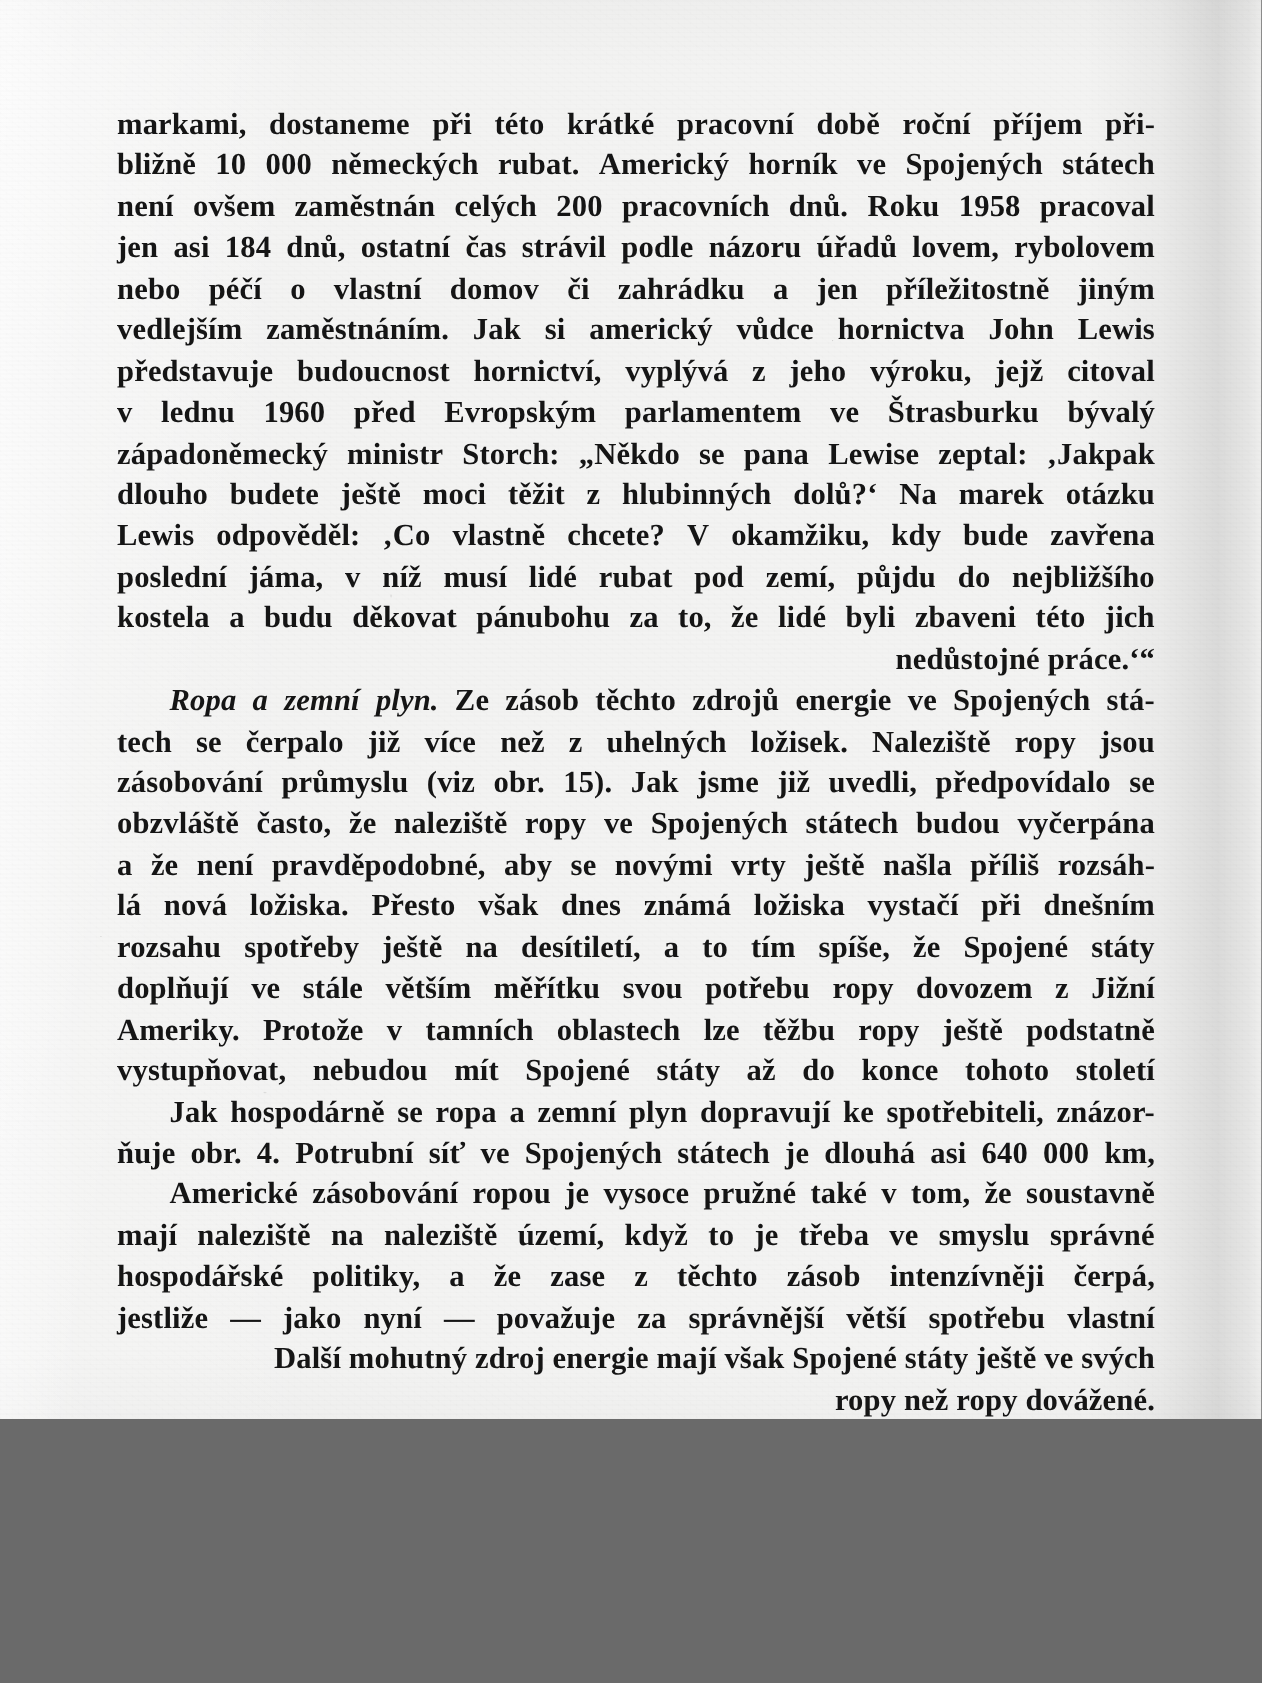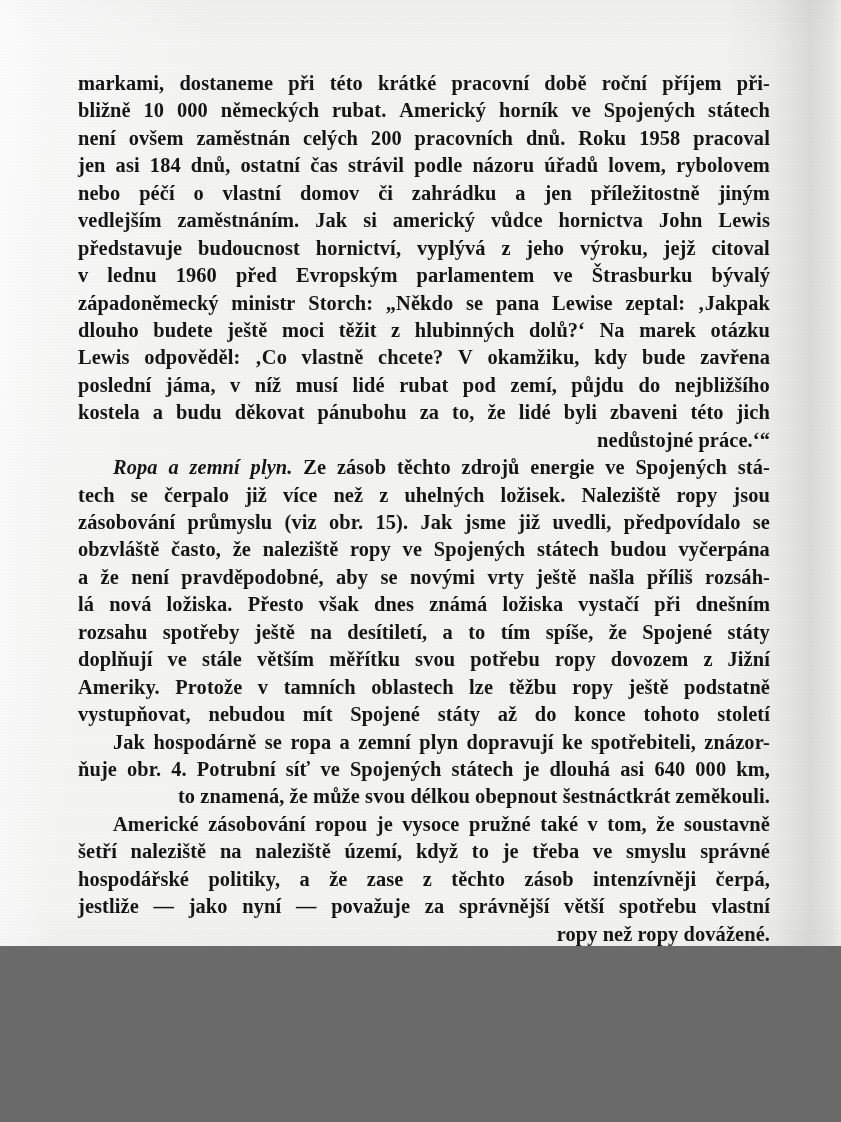--- a/index.html
+++ b/index.html
@@ -128,23 +128,22 @@
       <div class="ln"><span>zásobování</span><span>průmyslu</span><span>(viz</span><span>obr.</span><span>15).</span><span>Jak</span><span>jsme</span><span>již</span><span>uvedli,</span><span>předpovídalo</span><span>se</span></div>
       <div class="ln"><span>obzvláště</span><span>často,</span><span>že</span><span>naleziště</span><span>ropy</span><span>ve</span><span>Spojených</span><span>státech</span><span>budou</span><span>vyčerpána</span></div>
       <div class="ln"><span>a</span><span>že</span><span>není</span><span>pravděpodobné,</span><span>aby</span><span>se</span><span>novými</span><span>vrty</span><span>ještě</span><span>našla</span><span>příliš</span><span>rozsáh-</span></div>
       <div class="ln"><span>lá</span><span>nová</span><span>ložiska.</span><span>Přesto</span><span>však</span><span>dnes</span><span>známá</span><span>ložiska</span><span>vystačí</span><span>při</span><span>dnešním</span></div>
       <div class="ln"><span>rozsahu</span><span>spotřeby</span><span>ještě</span><span>na</span><span>desítiletí,</span><span>a</span><span>to</span><span>tím</span><span>spíše,</span><span>že</span><span>Spojené</span><span>státy</span></div>
       <div class="ln"><span>doplňují</span><span>ve</span><span>stále</span><span>větším</span><span>měřítku</span><span>svou</span><span>potřebu</span><span>ropy</span><span>dovozem</span><span>z</span><span>Jižní</span></div>
       <div class="ln"><span>Ameriky.</span><span>Protože</span><span>v</span><span>tamních</span><span>oblastech</span><span>lze</span><span>těžbu</span><span>ropy</span><span>ještě</span><span>podstatně</span></div>
       <div class="ln"><span>vystupňovat,</span><span>nebudou</span><span>mít</span><span>Spojené</span><span>státy</span><span>až</span><span>do</span><span>konce</span><span>tohoto</span><span>století</span></div>
       <div class="ln"><span class="indent">Jak</span><span>hospodárně</span><span>se</span><span>ropa</span><span>a</span><span>zemní</span><span>plyn</span><span>dopravují</span><span>ke</span><span>spotřebiteli,</span><span>znázor-</span></div>
       <div class="ln"><span>ňuje</span><span>obr.</span><span>4.</span><span>Potrubní</span><span>síť</span><span>ve</span><span>Spojených</span><span>státech</span><span>je</span><span>dlouhá</span><span>asi</span><span>640</span><span>000</span><span>km,</span></div>
-      <div class="ln flush"><span>to znamená, že může svou délkou obepnout šestnáctkrát zeměkouli.</span></div>
       <div class="ln"><span class="indent">Americké</span><span>zásobování</span><span>ropou</span><span>je</span><span>vysoce</span><span>pružné</span><span>také</span><span>v</span><span>tom,</span><span>že</span><span>soustavně</span></div>
-      <div class="ln"><span>šetří</span><span>naleziště</span><span>na</span><span>naleziště</span><span>území,</span><span>když</span><span>to</span><span>je</span><span>třeba</span><span>ve</span><span>smyslu</span><span>správné</span></div>
+      <div class="ln"><span>mají</span><span>naleziště</span><span>na</span><span>naleziště</span><span>území,</span><span>když</span><span>to</span><span>je</span><span>třeba</span><span>ve</span><span>smyslu</span><span>správné</span></div>
       <div class="ln"><span>hospodářské</span><span>politiky,</span><span>a</span><span>že</span><span>zase</span><span>z</span><span>těchto</span><span>zásob</span><span>intenzívněji</span><span>čerpá,</span></div>
       <div class="ln"><span>jestliže</span><span>—</span><span>jako</span><span>nyní</span><span>—</span><span>považuje</span><span>za</span><span>správnější</span><span>větší</span><span>spotřebu</span><span>vlastní</span></div>
+      <div class="ln flush"><span class="indent">Další mohutný zdroj energie mají však Spojené státy ještě ve svých</span></div>
       <div class="ln flush"><span>ropy než ropy dovážené.</span></div>
-      <div class="ln flush"><span class="indent">Další mohutný zdroj energie mají však Spojené státy ještě ve svých</span></div>
     </div>
 
   <div class="folio">[ 164 ]</div>
 </div>
 
 </body></html>

